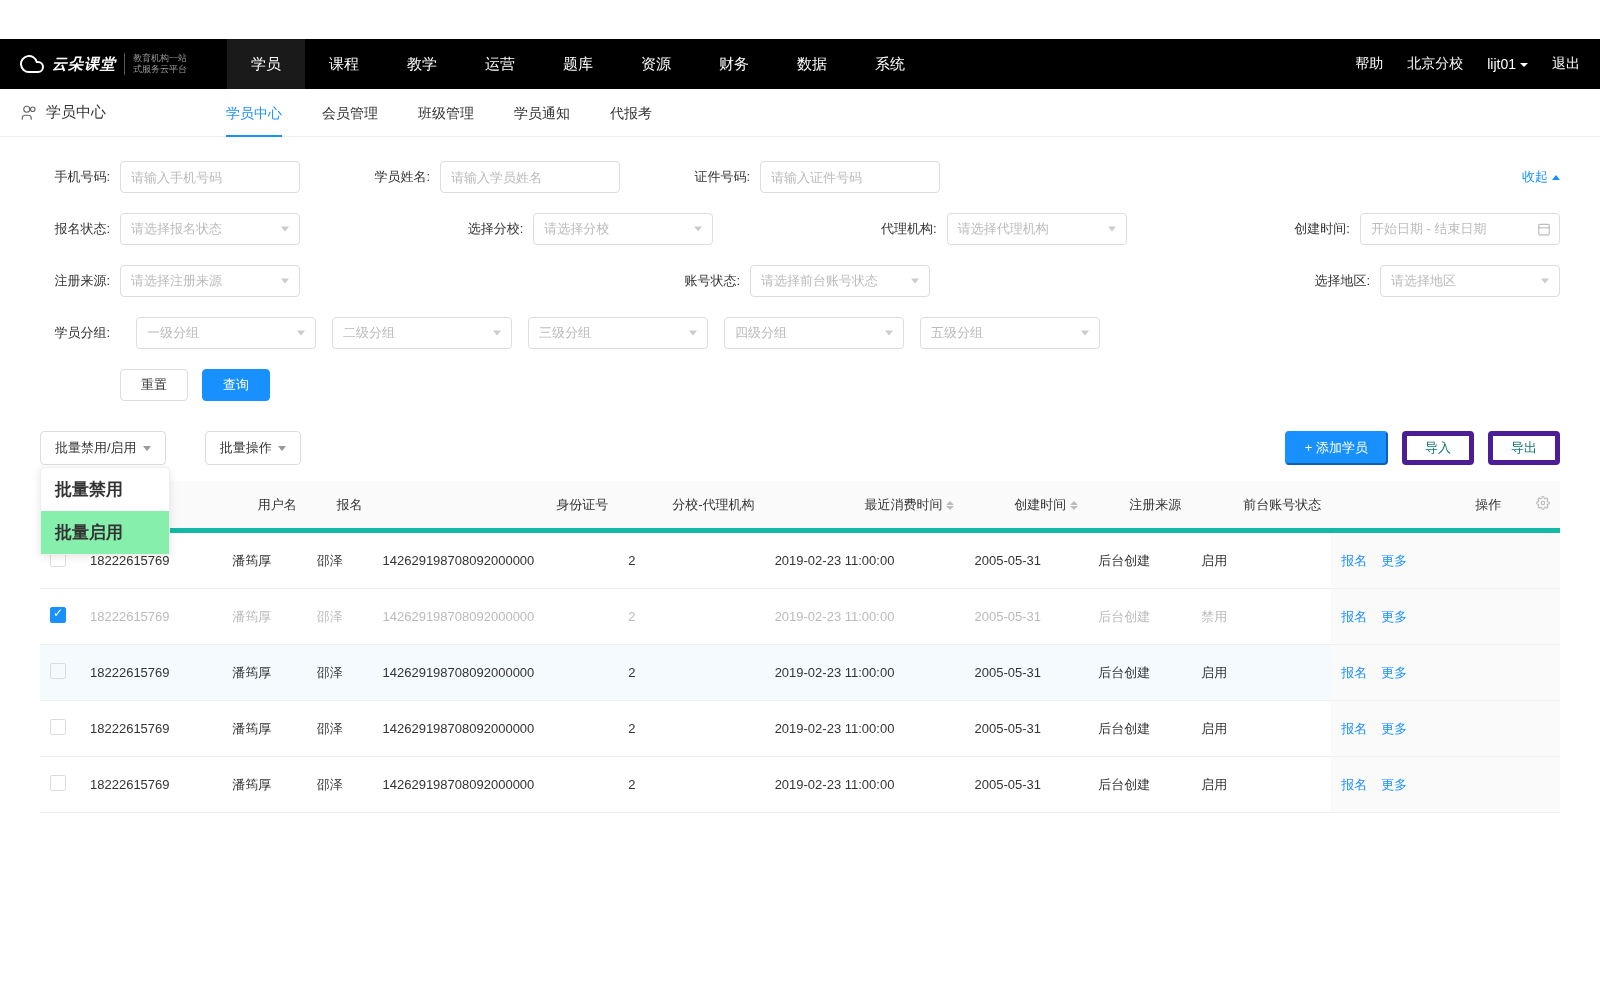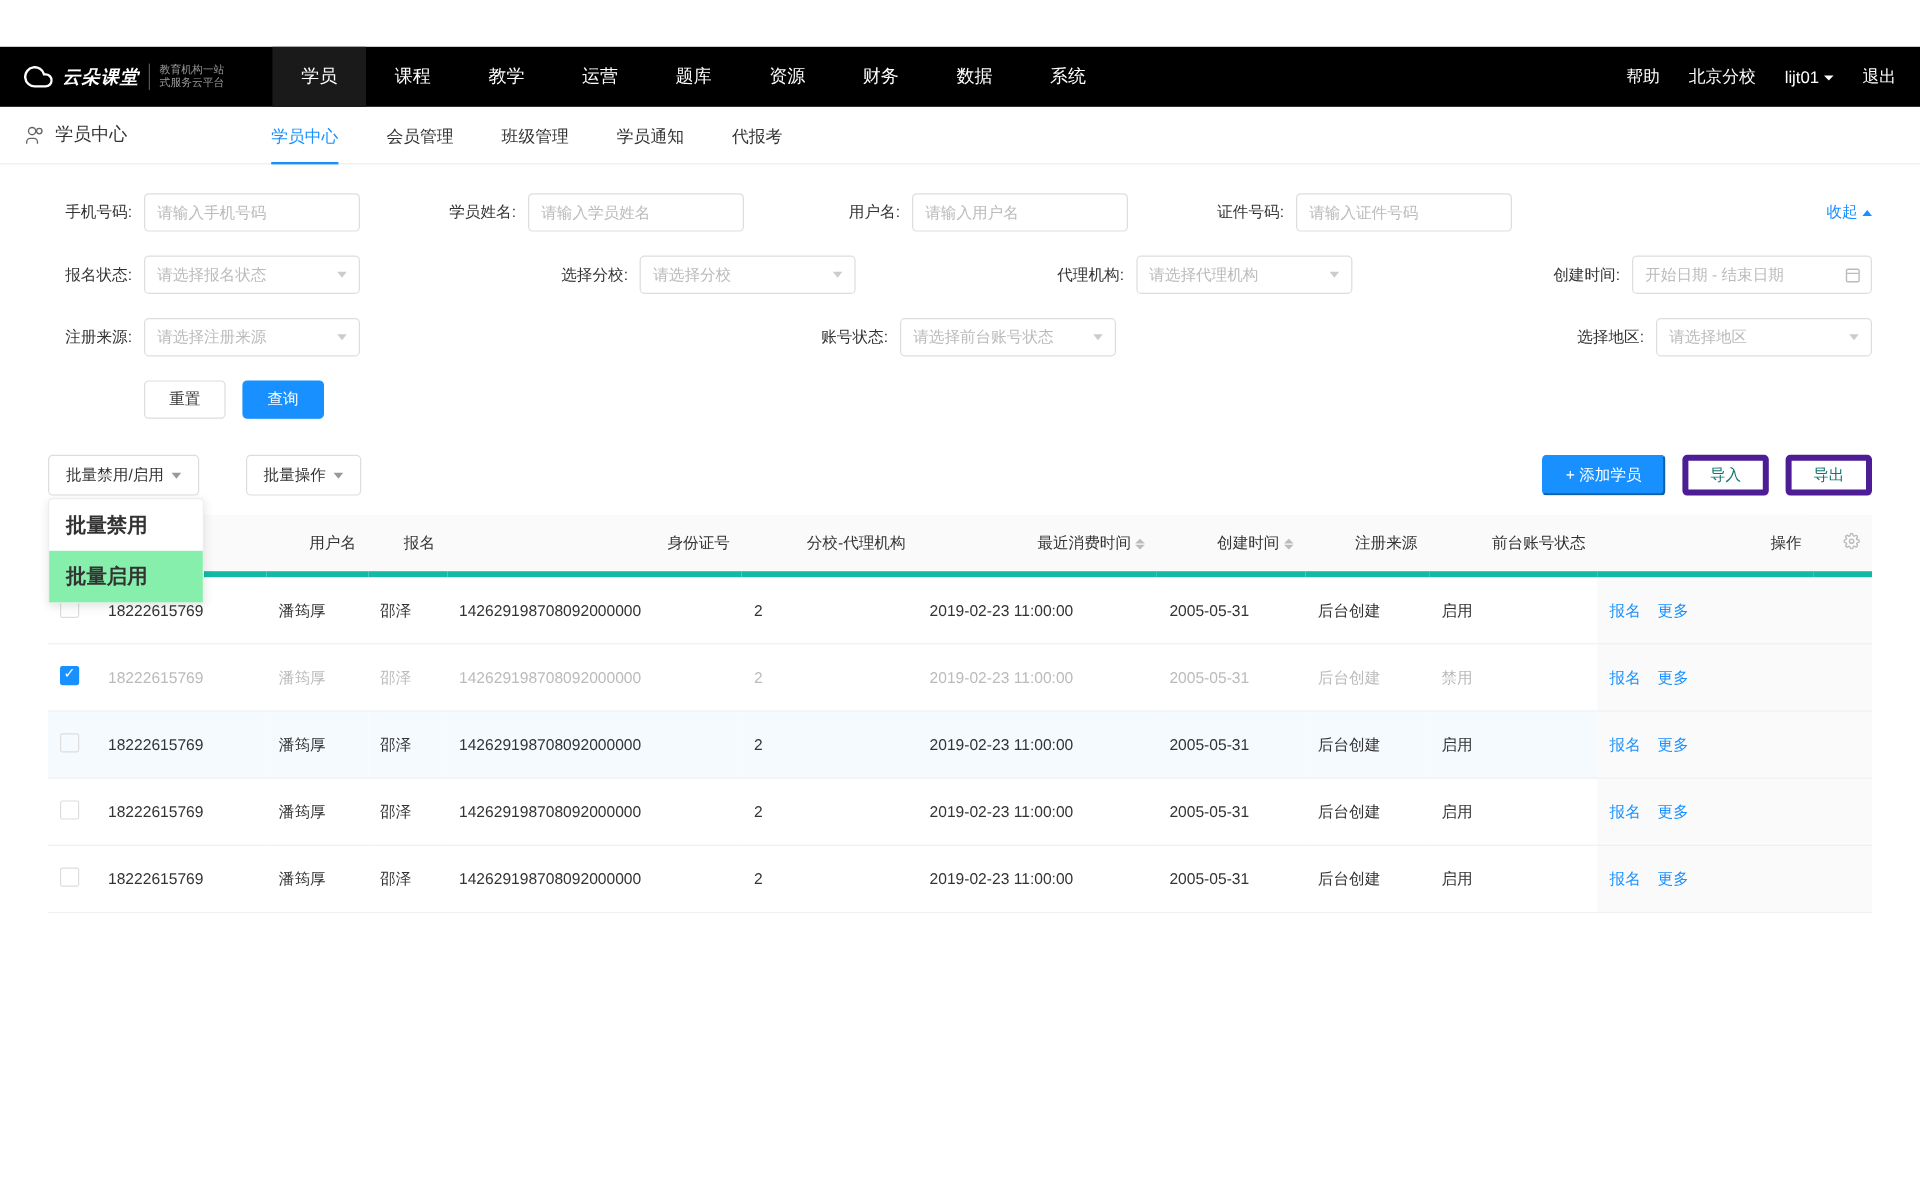--- a/index.html
+++ b/index.html
@@ -130,24 +130,20 @@
   <div class="filter-row">
     <div class="filter-group">
         <span class="filter-label">手机号码:</span>
         <input class="filter-input" placeholder="请输入手机号码" style="">
       </div>
     <div class="filter-group">
         <span class="filter-label">学员姓名:</span>
         <input class="filter-input" placeholder="请输入学员姓名" style="">
       </div>
     <div class="filter-group">
-        <span class="filter-label">用户名:</span>
-        <input class="filter-input" placeholder="请输入用户名" style="">
-      </div>
-    <div class="filter-group">
         <span class="filter-label">证件号码:</span>
         <input class="filter-input" placeholder="请输入证件号码" style="">
       </div>
     <span class="collapse-link">收起</span>
   </div>
   <div class="filter-row">
     <div class="filter-group">
         <span class="filter-label">报名状态:</span>
         <div class="filter-select placeholder">请选择报名状态</div>
       </div>
@@ -176,20 +172,28 @@
         <div class="filter-select placeholder">请选择注册来源</div>
       </div>
     <div class="filter-group">
         <span class="filter-label">账号状态:</span>
         <div class="filter-select placeholder">请选择前台账号状态</div>
       </div>
     <div class="filter-group">
         <span class="filter-label">选择地区:</span>
         <div class="filter-select placeholder">请选择地区</div>
       </div>
+  </div>
+  <div class="group-row">
+    <span class="filter-label">学员分组:</span>
+    <div class="filter-select placeholder">一级分组</div>
+    <div class="filter-select placeholder">二级分组</div>
+    <div class="filter-select placeholder">三级分组</div>
+    <div class="filter-select placeholder">四级分组</div>
+    <div class="filter-select placeholder">五级分组</div>
   </div>
   <div class="btn-row">
     <button class="btn">重置</button>
     <button class="btn btn-primary">查询</button>
   </div>
 </div>
 
 <div class="toolbar">
   <div class="dropdown-btn">批量禁用/启用</div>
   <div class="dropdown-btn">批量操作</div>

